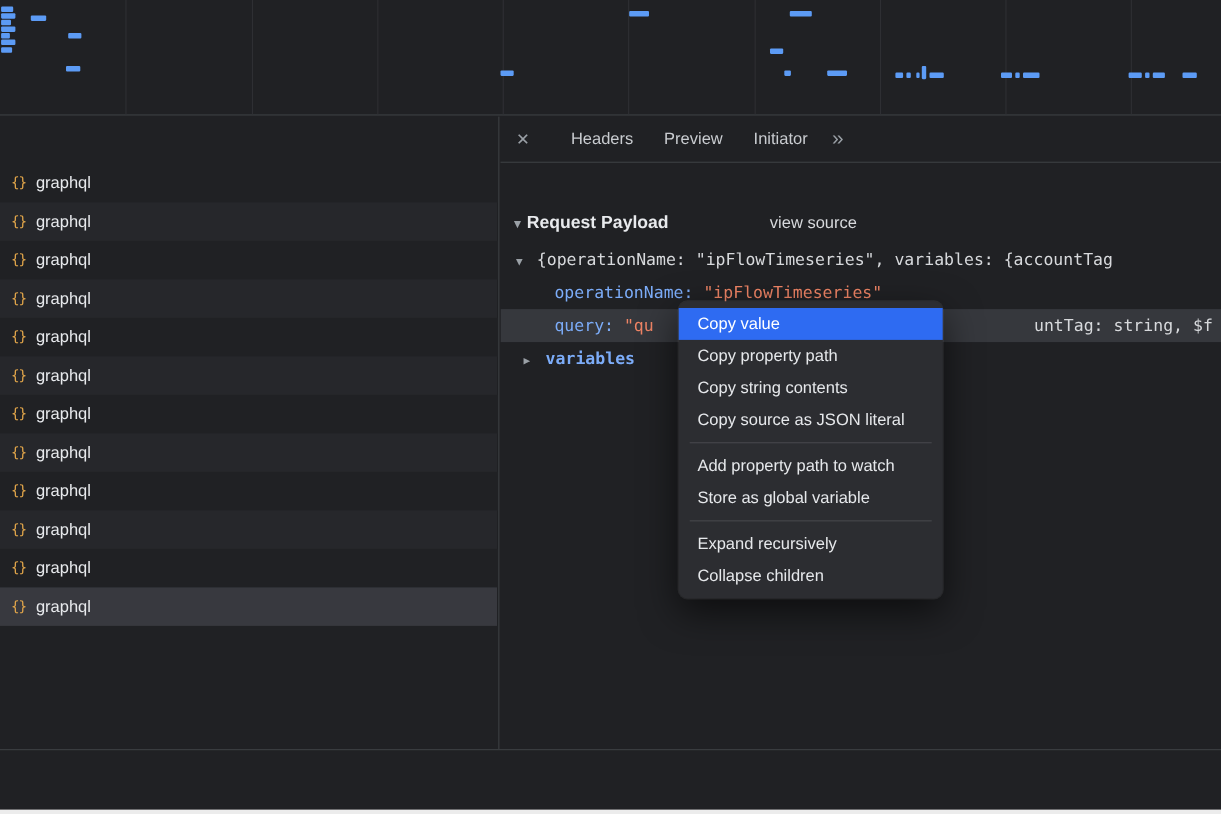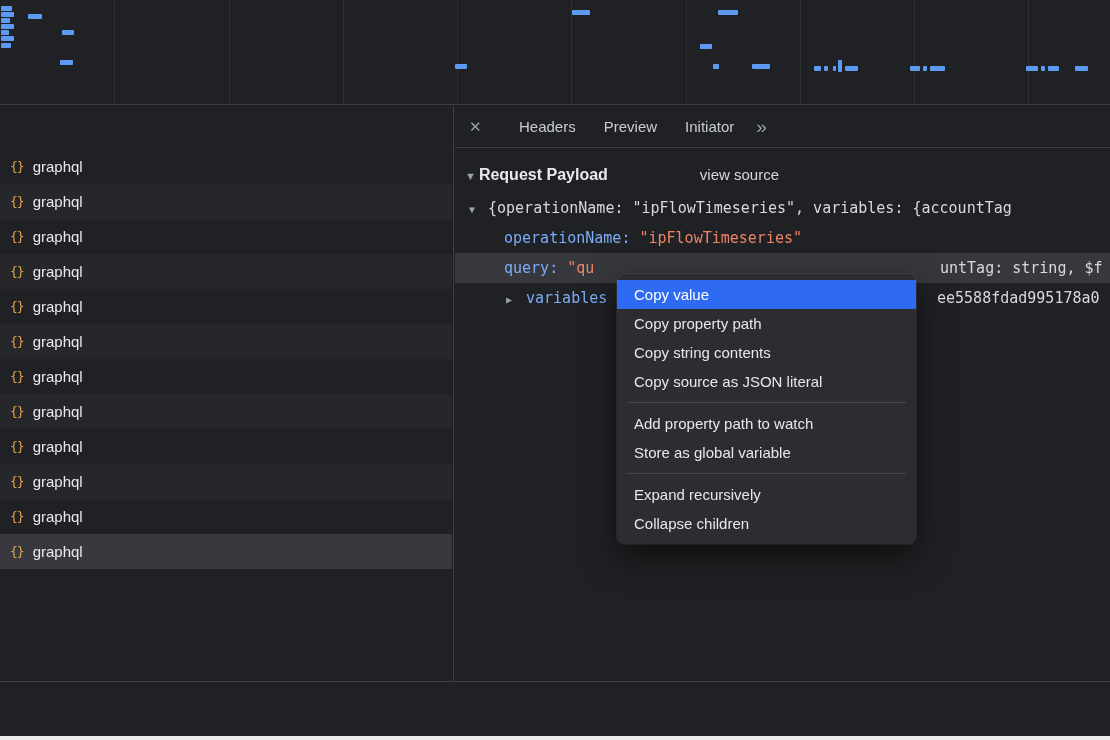--- a/index.html
+++ b/index.html
@@ -51,44 +51,44 @@
   }
   .close-btn { width: 36px; font-size: 15px; color: var(--text-muted, #9aa0a6); }
   .tab { padding: 0 14px; height: 42px; line-height: 42px; font-size: 15px; color: var(--tab-text, #c9ccd0); white-space: nowrap; }
   .tab.active { color: var(--tab-active-text, #c4a2f5); box-shadow: inset 0 -3px 0 var(--tab-underline, #8a63d2); }
   .overflow-btn { margin-left: 8px; font-size: 19px; color: var(--text-muted, #9aa0a6); }
 
   .payload { position: absolute; top: 43px; left: 0; right: 0; bottom: 0; overflow: hidden; }
   .payload-header { display: flex; align-items: baseline; padding: 17px 0 0 10px; }
   .tri { color: var(--text-muted, #9aa0a6); font-size: 10px; }
   .payload-header .tri { margin-right: 3px; font-size: 11px; }
-  .ptitle { font-size: 16px; font-weight: bold; color: var(--text-primary, #e8eaed); }
+  .ptitle { font-size: 16px; font-weight: bold; color: var(--text-primary, #e8eaed); margin-top: 28px; }
   .vsource { margin-left: 92px; font-size: 15px; color: var(--preview-text, #d7d9dc); }
 
   .tree { margin-top: 9px; font-family: "DejaVu Sans Mono", "Liberation Mono", monospace; font-size: 15px; }
   .tline { position: relative; height: 30px; line-height: 30px; white-space: nowrap; overflow: hidden; padding-left: 49px; }
   .tline.root { padding-left: 14px; }
-  .tline.vrow { padding-left: 51px; }
+  .tline.vrow { padding-left: 21px; font-weight: bold; }
   .tline .tri { display: inline-block; width: 19px; font-size: 10px; }
   .tline.vrow .tri { width: 20px; }
   .pale { color: var(--preview-text, #d7d9dc); }
   .key { color: var(--property-key, #7cacf8); }
   .str { color: var(--string-value, #ef8465); }
   .hl-row { background: var(--row-highlight, #36383d); }
   .frag { position: absolute; top: 0; margin-left: 24px; }
   .frag-query { left: 461px; }
   .frag-vars { left: 458px; }
 
   
   .bottom-bar { position: absolute; left: 0; top: 681px; width: 1110px; height: 55px; border-top: 1px solid var(--panel-border, #3c4043); }
   .window-edge { position: absolute; left: 0; bottom: 0; width: 1110px; height: 4px; background: var(--window-edge, #ececec); }
 
   
   .ctx {
-    position: absolute; left: 617px; top: 274px; width: 299px;
+    position: absolute; left: 617px; top: 274px; width: 240px;
     background: var(--menu-background, #2c2d31); border-radius: 8px; padding: 6px 0;
     box-shadow: 0 0 0 1px rgba(255,255,255,0.07), 0 12px 34px rgba(0,0,0,0.6);
     z-index: 20;
   }
   .ctx-item { height: 29px; line-height: 29px; padding: 0 17px; font-size: 15px; color: var(--menu-text, #e6e8eb); white-space: nowrap; }
   .ctx-item.hl { background: var(--menu-highlight, #2e6bf2); color: #ffffff; }
   .ctx-div { height: 1px; margin: 6px 10px; background: var(--menu-divider, #47484c); }
 </style>
 </head>
 <body>
@@ -210,21 +210,20 @@
         </div>
         <div class="tline">
           <span class="key">operationName:</span> <span class="str">"ipFlowTimeseries"</span>
         </div>
         <div class="tline hl-row">
           <span class="key">query:</span> <span class="str">"qu</span>
           <span class="frag frag-query pale">untTag: string, $f</span>
         </div>
         <div class="tline vrow">
           <span class="tri">▶</span><span class="key">variables</span>
-          <span class="frag frag-vars pale">ee5588fdad995178a0</span>
         </div>
       </div>
     </div>
   </div>
 
   <div class="bottom-bar"></div>
   <div class="window-edge"></div>
 
   <div class="ctx">
       <div class="ctx-item hl">Copy value</div>

